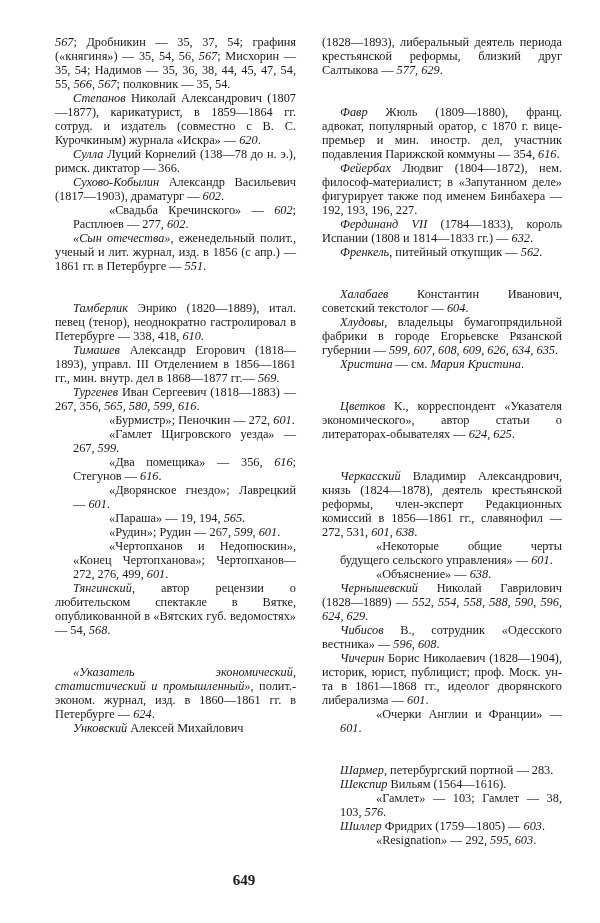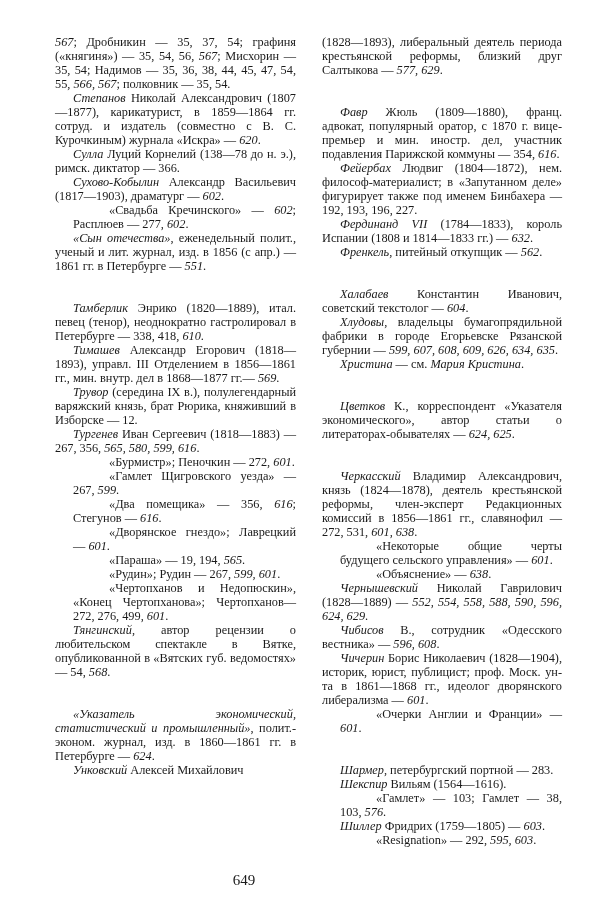--- a/index.html
+++ b/index.html
@@ -17,36 +17,35 @@
   #col-left { left: 55px; }
   #col-right { left: 322px; width: 240px; }
   .entry { margin: 0; text-indent: 0; }
   .entry.indent { text-indent: 18px; }
   .entry.sub { padding-left: 18px; }
   .entry.sub2 { text-indent: 36px; }
   .entry.gap { margin-top: 28px; }
   .it { font-style: italic; }
   .page-number {
     position: absolute; top: 872px; left: 0; width: 488px; text-align: center;
-    font-family: "Liberation Serif", serif; font-weight: normal; font-size: 15px;
+    font-family: "Liberation Serif", serif; font-weight: bold; font-size: 15px;
   }
 </style>
 </head>
 <body>
 
 <div id="col-left" class="column">
     <p class="entry "><span class="it">567</span><span>; Дробникин — 35, 37, 54; графиня («княгиня») — 35, 54, 56, </span><span class="it">567</span><span>; Мисхорин — 35, 54; Надимов — 35, 36, 38, 44, 45, 47, 54, 55, </span><span class="it">566, 567</span><span>; полковник — 35, 54.</span></p>
     <p class="entry indent"><span class="it">Степанов</span><span> Николай Александрович (1807—1877), карикатурист, в 1859—1864 гг. сотруд. и издатель (совместно с В. С. Курочкиным) журнала «Искра» — </span><span class="it">620</span><span>.</span></p>
     <p class="entry indent"><span class="it">Сулла</span><span> Луций Корнелий (138—78 до н. э.), римск. диктатор — 366.</span></p>
     <p class="entry indent"><span class="it">Сухово-Кобылин</span><span> Александр Васильевич (1817—1903), драматург — </span><span class="it">602</span><span>.</span></p>
     <p class="entry sub sub2"><span>«Свадьба Кречинского» — </span><span class="it">602</span><span>; Расплюев — 277, </span><span class="it">602</span><span>.</span></p>
     <p class="entry indent"><span class="it">«Сын отечества»</span><span>, еженедельный полит., ученый и лит. журнал, изд. в 1856 (с апр.) — 1861 гг. в Петербурге — </span><span class="it">551</span><span>.</span></p>
     <p class="entry indent gap"><span class="it">Тамберлик</span><span> Энрико (1820—1889), итал. певец (тенор), неоднократно гастролировал в Петербурге — 338, 418, </span><span class="it">610</span><span>.</span></p>
     <p class="entry indent"><span class="it">Тимашев</span><span> Александр Егорович (1818—1893), управл. III Отделением в 1856—1861 гг., мин. внутр. дел в 1868—1877 гг.— </span><span class="it">569</span><span>.</span></p>
-    <p class="entry indent"><span class="it">Трувор</span><span> (середина IX в.), полулегендарный варяжский князь, брат Рюрика, княживший в Изборске — 12.</span></p>
     <p class="entry indent"><span class="it">Тургенев</span><span> Иван Сергеевич (1818—1883) — 267, 356, </span><span class="it">565, 580, 599, 616</span><span>.</span></p>
     <p class="entry sub sub2"><span>«Бурмистр»; Пеночкин — 272, </span><span class="it">601</span><span>.</span></p>
     <p class="entry sub sub2"><span>«Гамлет Щигровского уезда» — 267, </span><span class="it">599</span><span>.</span></p>
     <p class="entry sub sub2"><span>«Два помещика» — 356, </span><span class="it">616</span><span>; Стегунов — </span><span class="it">616</span><span>.</span></p>
     <p class="entry sub sub2"><span>«Дворянское гнездо»; Лаврецкий — </span><span class="it">601</span><span>.</span></p>
     <p class="entry sub sub2"><span>«Параша» — 19, 194, </span><span class="it">565</span><span>.</span></p>
     <p class="entry sub sub2"><span>«Рудин»; Рудин — 267, </span><span class="it">599, 601</span><span>.</span></p>
     <p class="entry sub sub2"><span>«Чертопханов и Недопюскин», «Конец Чертопханова»; Чертопханов— 272, 276, 499, </span><span class="it">601</span><span>.</span></p>
     <p class="entry indent"><span class="it">Тянгинский</span><span>, автор рецензии о любительском спектакле в Вятке, опубликованной в «Вятских губ. ведомостях» — 54, </span><span class="it">568</span><span>.</span></p>
     <p class="entry indent gap"><span class="it">«Указатель экономический, статистический и промышленный»</span><span>, полит.-эконом. журнал, изд. в 1860—1861 гг. в Петербурге — </span><span class="it">624</span><span>.</span></p>

